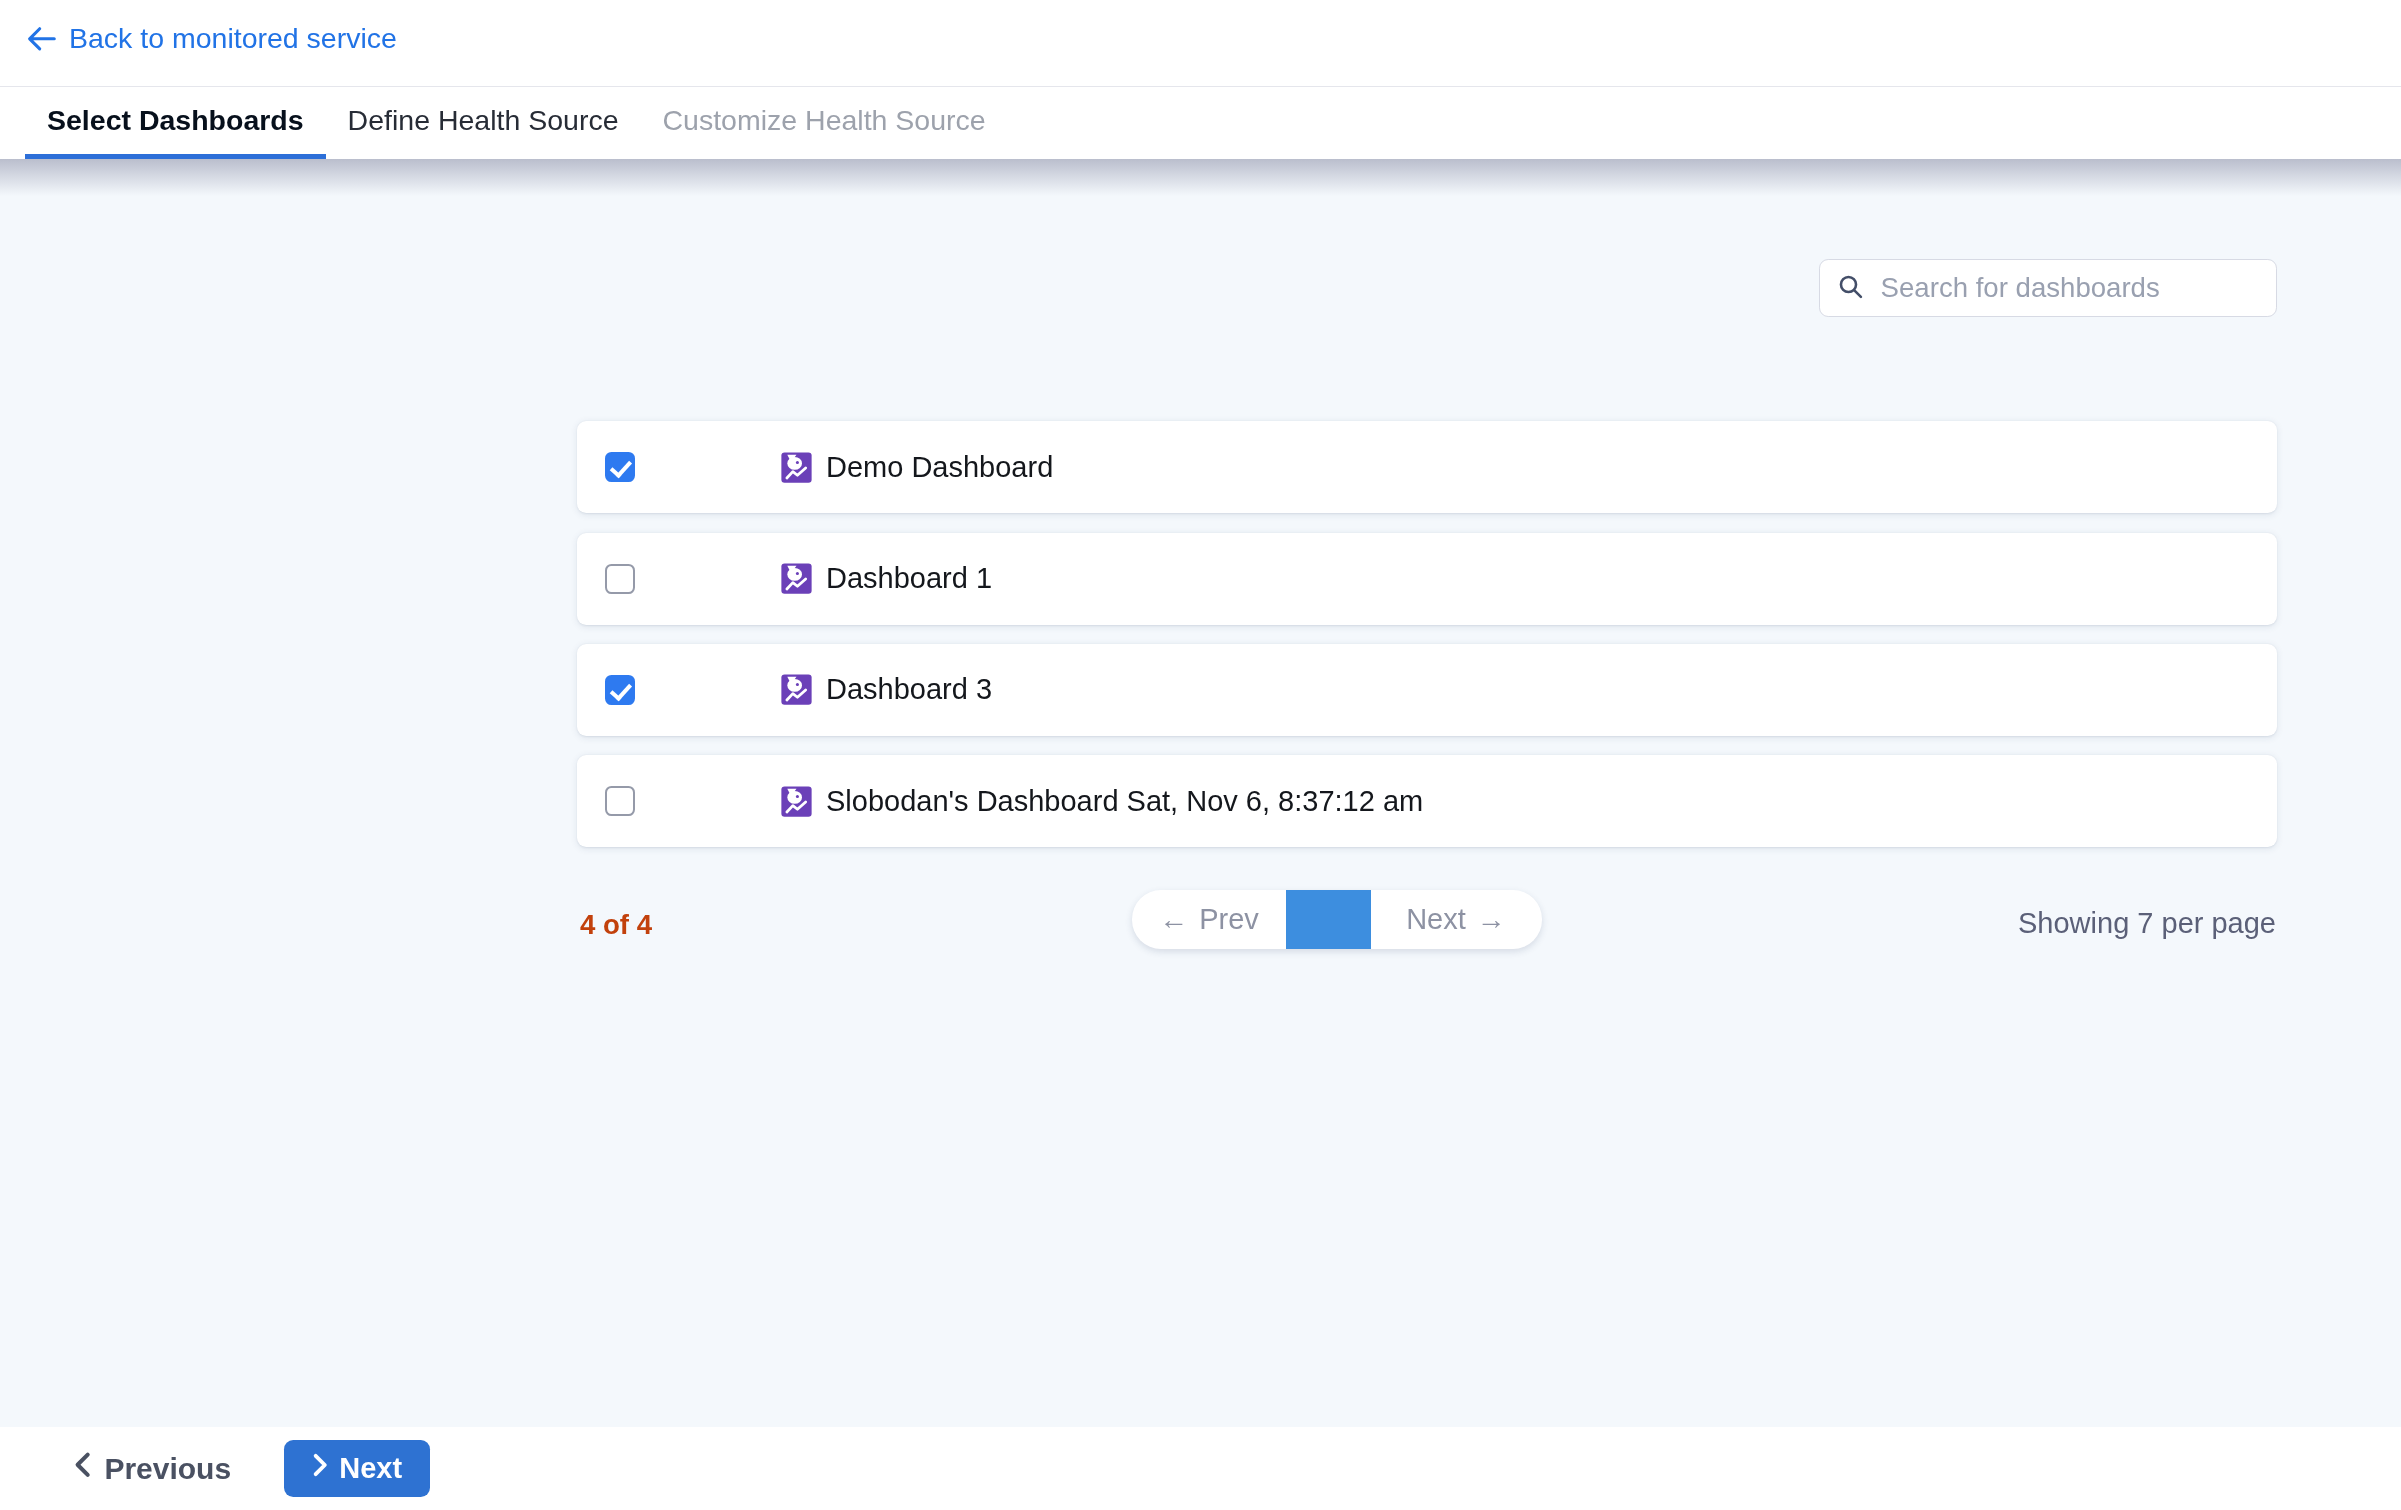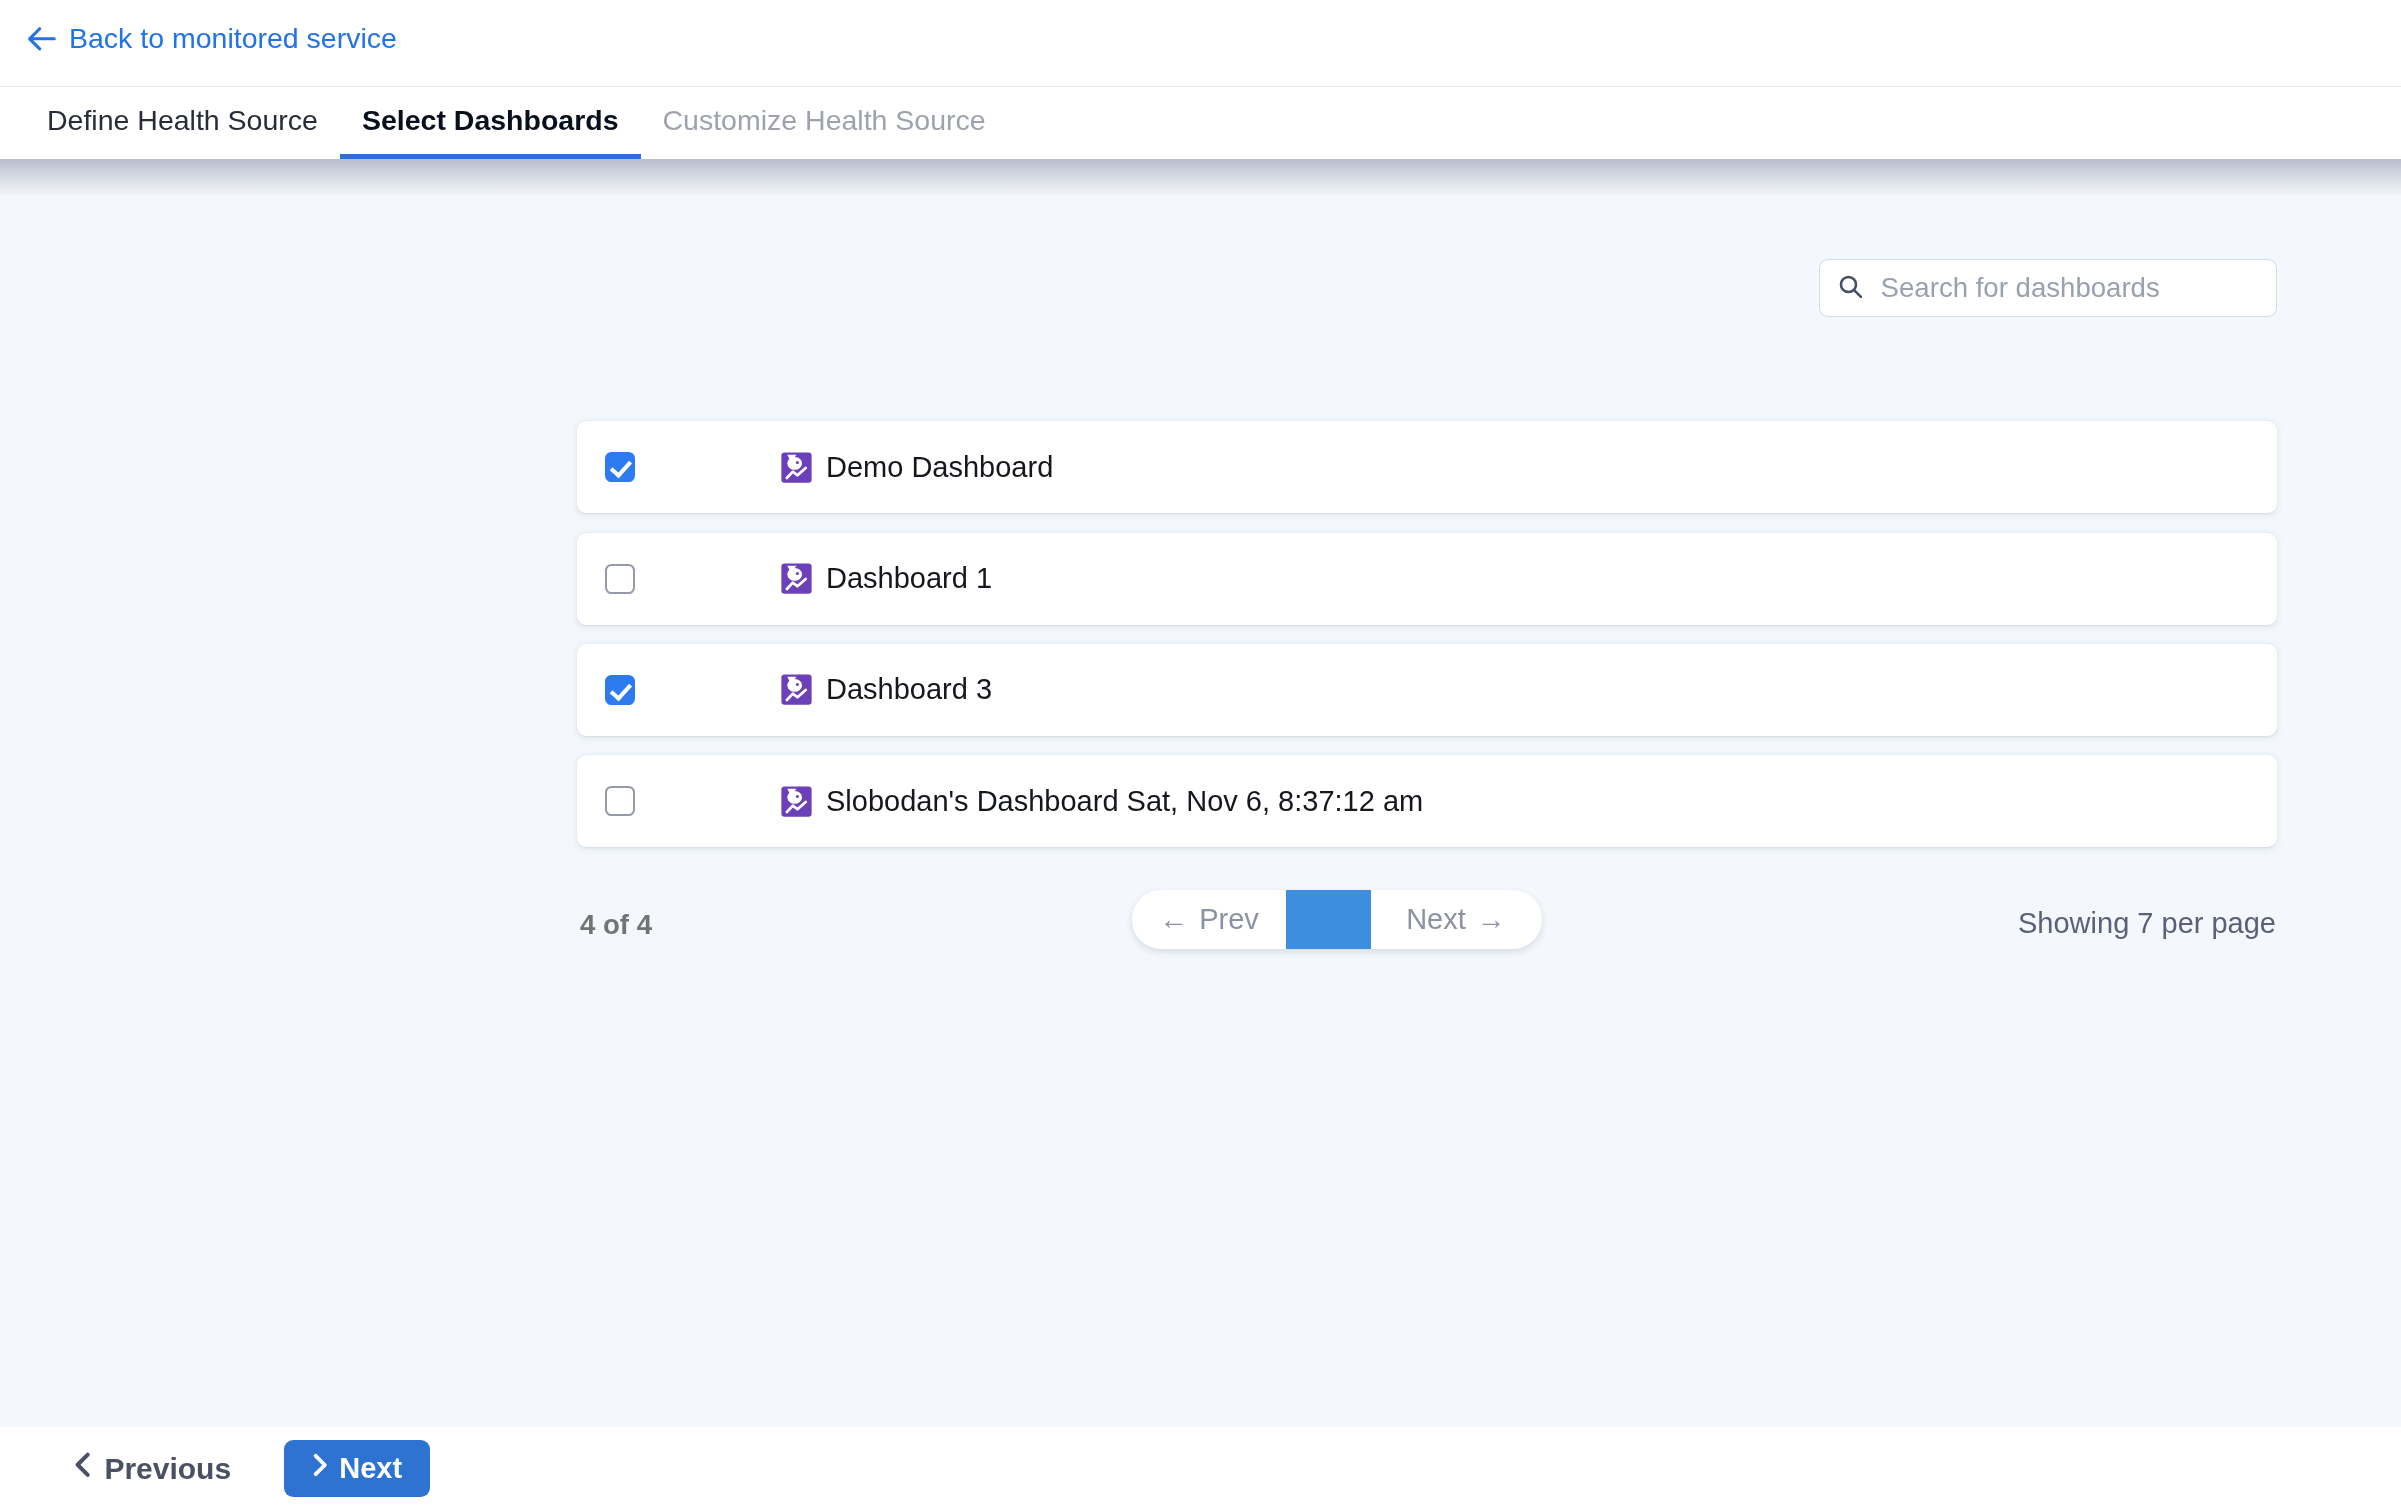--- a/index.html
+++ b/index.html
@@ -41,21 +41,21 @@
       box-shadow:0 1.8px 7.3px rgba(40,60,100,0.10), 0 0.9px 1.8px rgba(40,60,100,0.08); cursor:pointer; }
   .cb { position:absolute; left:27.6px; top:50%; transform:translateY(-50%); width:30px; height:30px;
       background:#fff; border:2.8px solid #959aa9; border-radius:6.4px; }
   .cb.checked { background:#2e7af0; border-color:#2e7af0; }
   .cb.checked::after { content:""; position:absolute; left:8.3px; top:2.8px; width:8.3px; height:15.6px;
       border:solid #fff; border-width:0 4.6px 4.6px 0; transform:rotate(42deg); }
   .row-main { position:absolute; left:203px; top:0; height:100%; display:flex; align-items:center; gap:13px; }
   .dd-icon { display:flex; }
   .row-label { font-size:29px; color:#14171c; }
 
-  .count { position:absolute; top:750px; left:580px; font-size:27.6px; font-weight:700; color:#737373;text-align:right; }
+  .count { position:absolute; top:750px; left:580px; font-size:27.6px; font-weight:700; color:#c2410c;text-align:right; }
 
   .pager { position:absolute; top:731px; left:1132px; width:410px; height:59px; background:#fff;
       border-radius:29px; overflow:hidden; display:flex; box-shadow:0 2.8px 7.3px rgba(40,60,100,0.15); }
   .pg { border:none; background:transparent; font-family:"Liberation Sans",sans-serif; font-size:29px;
       color:#8d92a3; display:flex; align-items:center; justify-content:center; gap:11px; cursor:pointer; }
   .pg.prev { width:154px; }
   .pg.page { width:85px; background:#3d8edf; color:#ffffff; }
   .pg.next { width:170px; }
 
   .showing { position:absolute; top:748px; right:125px; font-size:29px; color:#5b6078; }
@@ -78,22 +78,22 @@
       <a class="back">
         <span>
           <svg width="31" height="27.6" viewBox="0 0 34 30">
               <path d="M15 4 L4 15 L15 26 M5 15 H31" stroke="#2173e6" stroke-width="3.4" fill="none" stroke-linecap="round" stroke-linejoin="round"></path>
             </svg>
         </span>
         <span>Back to monitored service</span>
       </a>
     </div>
     <nav class="tabs">
+      <div class="tab active">Select Dashboards</div>
       <div class="tab">Define Health Source</div>
-      <div class="tab active">Select Dashboards</div>
       <div class="tab disabled">Customize Health Source</div>
     </nav>
   </header>
 
   <main class="content">
 
     <div class="search-box">
       <span>
         <svg width="27.6" height="27.6" viewBox="0 0 30 30">
             <circle cx="12.5" cy="12.5" r="8.2" stroke="#434e68" stroke-width="2.8" fill="none"></circle>

